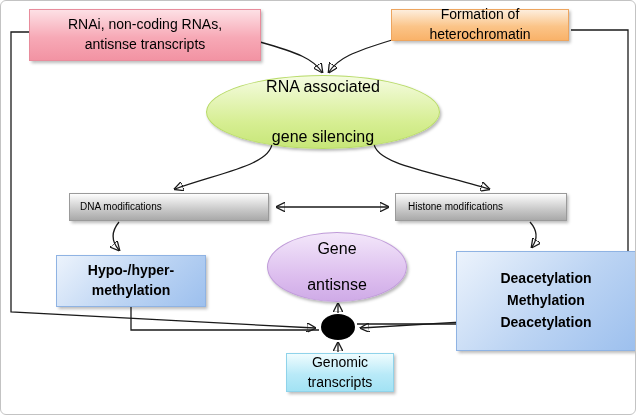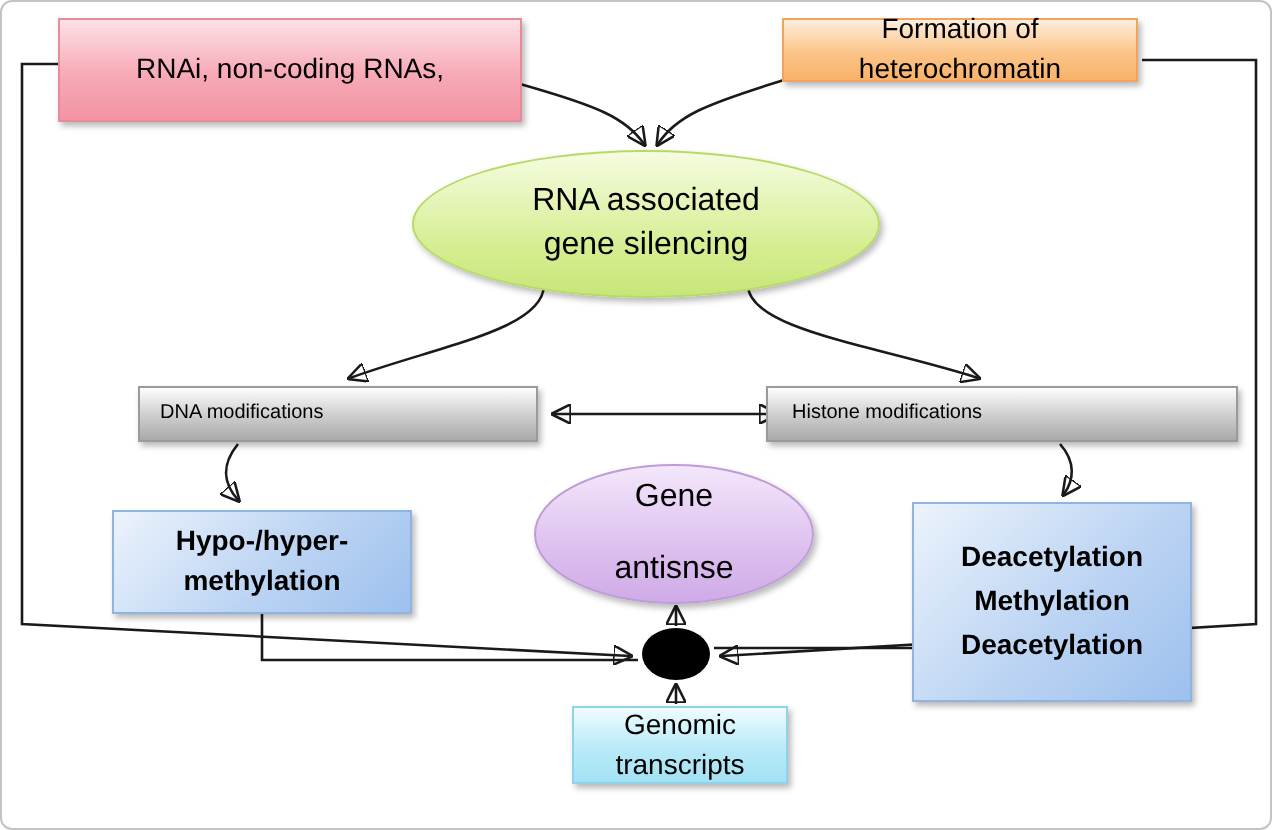--- a/index.html
+++ b/index.html
@@ -55,40 +55,41 @@
     background: linear-gradient(to bottom, #fdeedd 0%, #fbc488 55%, #f9b269 100%);
     border: 1px solid #eda55f;
     font-size: 14px;
   }
   .node-rna-ellipse {
     left: 205px; top: 74px; width: 234px; height: 74px;
     border-radius: 50%;
     background: linear-gradient(to bottom, #f5fce1 0%, #d6ee92 65%, #c7e678 100%);
     border: 1px solid #b7da66;
     font-size: 16px;
+    justify-content: space-between;
   }
   .node-gray {
     height: 28px;
     background: linear-gradient(to bottom, #fdfdfd 0%, #cccccc 55%, #a9a9a9 100%);
     border: 1px solid #9a9a9a;
     font-size: 10px;
     align-items: flex-start;
     padding-left: 10px;
     text-align: left;
   }
   .node-dna { left: 68px; top: 192px; width: 200px; }
-  .node-histone { left: 382px; top: 192px; width: 236px; padding-left: 12px; }
+  .node-histone { left: 394px; top: 192px; width: 172px; padding-left: 12px; }
   .node-blue {
     background: linear-gradient(135deg, #ecf3fc 0%, #bcd4f3 55%, #9dc0ee 100%);
     border: 1px solid #8fb3e3;
     font-size: 14px;
     font-weight: bold;
   }
   .node-hypo { left: 55px; top: 254px; width: 150px; height: 52px; }
-  .node-deacetyl { left: 455px; top: 250px; width: 140px; height: 100px; line-height: 1.55; }
+  .node-deacetyl { left: 455px; top: 250px; width: 180px; height: 100px; line-height: 1.55; }
   .node-gene-ellipse {
     left: 266px; top: 231px; width: 140px; height: 70px;
     border-radius: 50%;
     background: linear-gradient(to bottom, #f3e7fa 0%, #dcbdee 65%, #cfabe7 100%);
     border: 1px solid #bf9bd8;
     font-size: 16px;
     gap: 14px;
   }
   .node-genomic {
     left: 285px; top: 352px; width: 108px; height: 39px;
@@ -134,20 +135,21 @@
 
     <path d="M 130 306 L 130 329 L 318 329"></path>
     <path d="M 455 323 L 356 323"></path>
 
     <path d="M 337 351 L 337 342" marker-end="url(#arr)"></path>
     <path d="M 337 312 L 337 303" marker-end="url(#arr)"></path>
   </svg>
 
   <div class="node node-rnai shadowed">
     <span class="line">RNAi, non-coding RNAs,</span>
+    <span class="line">antisnse transcripts</span>
   </div>
 
   <div class="node node-hetero shadowed">
     <span class="line">Formation of</span>
     <span class="line">heterochromatin</span>
   </div>
 
   <div class="node node-rna-ellipse shadowed">
     <span class="line">RNA associated</span>
     <span class="line">gene silencing</span>

